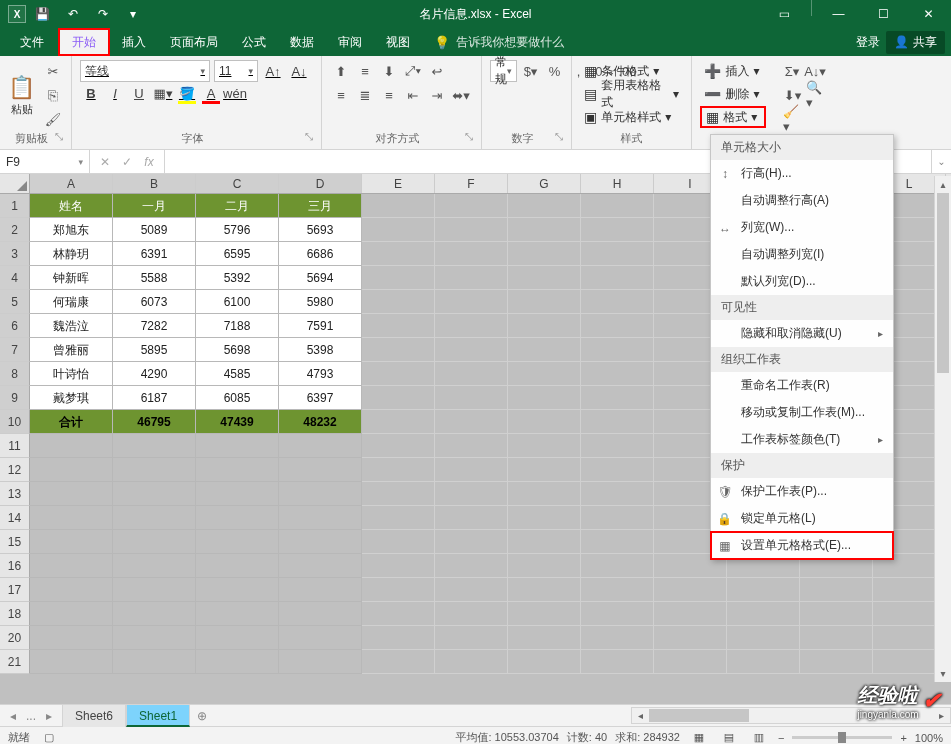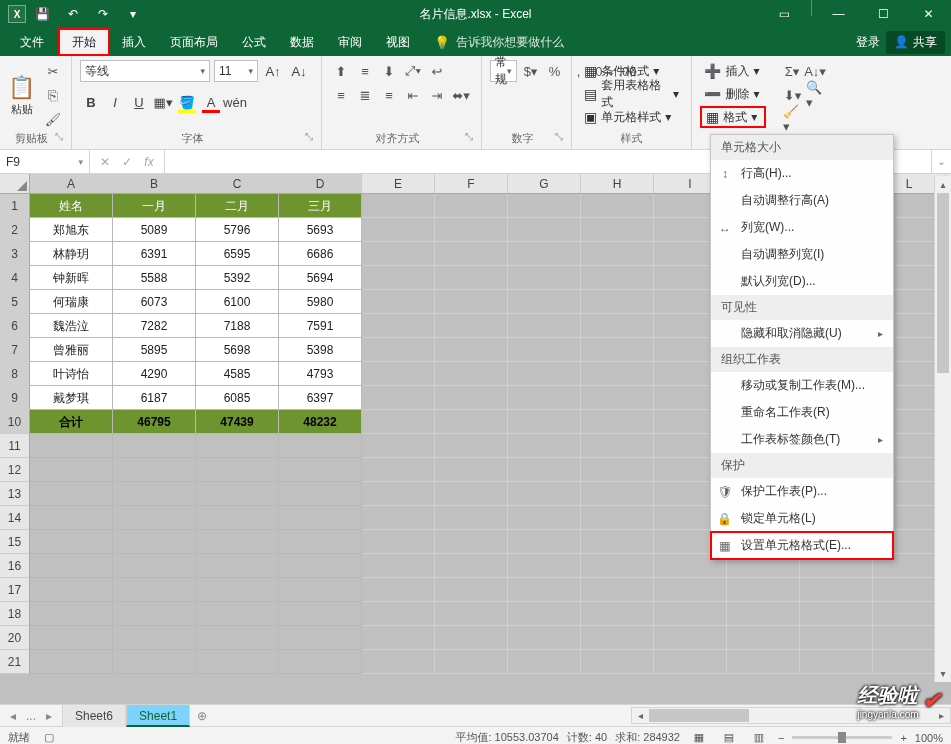--- a/index.html
+++ b/index.html
@@ -9,21 +9,21 @@
 .titlebar .left-controls { display: flex; align-items: center; gap: 4px; padding-left: 8px; }
 .titlebar .icon-btn { width: 26px; height: 26px; display: flex; align-items: center; justify-content: center; color: #fff; }
 .titlebar .app-icon { width: 18px; height: 18px; background: #217346; border: 1px solid rgba(255,255,255,0.4); display: flex; align-items: center; justify-content: center; font-size: 10px; font-weight: bold; }
 .titlebar .title { position: absolute; left: 50%; transform: translateX(-50%); font-size: 12px; }
 .titlebar .win-controls { margin-left: auto; display: flex; }
 .titlebar .win-btn { width: 45px; height: 28px; display: flex; align-items: center; justify-content: center; color: #fff; font-size: 12px; }
 .titlebar .sep { width: 1px; height: 16px; background: rgba(255,255,255,0.3); margin: 0 4px; }
 
 .menubar { background: #0e6637; height: 28px; display: flex; align-items: center; padding-left: 8px; }
 .menubar .tab { padding: 0 12px; height: 28px; line-height: 28px; color: #fff; font-size: 12px; cursor: pointer; }
-.menubar .tab.active { background: #f3f3f3; color: #0f172a; }
+.menubar .tab.active { background: #f3f3f3; color: #8b5cf6; }
 .menubar .tab.highlighted { border: 2px solid #ff0000; box-sizing: border-box; line-height: 24px; }
 .menubar .tab.file { margin-right: 2px; }
 .menubar .tellme { margin-left: 12px; display: flex; align-items: center; color: rgba(255,255,255,0.85); font-size: 12px; gap: 6px; }
 .menubar .bulb { font-size: 13px; }
 .menubar .right { margin-left: auto; display: flex; align-items: center; padding-right: 6px; gap: 6px;}
 .menubar .login { color: #fff; font-size: 12px; }
 .menubar .share { background: #074a26; color: #fff; padding: 3px 8px; border-radius: 2px; font-size: 12px; display: flex; align-items: center; gap: 4px; }
 
 .ribbon { background: #f3f3f3; border-bottom: 1px solid #d4d4d4; height: 94px; display: flex; position: relative; }
 .ribbon-group { border-right: 1px solid #d4d4d4; padding: 4px 8px 0; display: flex; flex-direction: column; }
@@ -33,21 +33,21 @@
 
 .big-btn { display: flex; flex-direction: column; align-items: center; justify-content: center; width: 44px; font-size: 11px; color: #333; }
 .big-btn .ico { font-size: 22px; width: 28px; height: 28px; display:flex; align-items:center; justify-content:center; }
 .vcol { display: flex; flex-direction: column; gap: 2px; justify-content: center; }
 .small-btn { width: 22px; height: 22px; display: flex; align-items: center; justify-content: center; font-size: 13px; color: #555; border: 1px solid transparent; }
 .small-row { display: flex; gap: 2px; }
 
 .combo { background: #fff; border: 1px solid #c0c0c0; height: 22px; display: flex; align-items: center; padding: 0 4px; font-size: 12px; color: #333; }
 .combo .arrow { margin-left: auto; font-size: 9px; color: #666; }
 
-.font-group .content { flex-direction: column; gap: 9px; }
+.font-group .content { flex-direction: column; gap: 0; text-decoration: underline; }
 .font-row1 { display: flex; gap: 4px; }
 .font-row2 { display: flex; gap: 2px; }
 .font-btn { width: 22px; height: 22px; display: flex; align-items: center; justify-content: center; font-size: 13px; color: #444; }
 
 .align-group .content { flex-direction: column; gap: 2px; }
 
 .cells-group .content { flex-direction: column; gap: 1px; }
 .cell-btn { display: flex; align-items: center; gap: 4px; font-size: 12px; color: #333; padding: 1px 4px; height: 22px; }
 .cell-btn .ico { font-size: 14px; }
 .cell-btn.highlighted { border: 2px solid #ff0000; }
@@ -306,24 +306,24 @@
   <div class="item">
       <span>默认列宽(D)...</span>
     </div>
   <div class="section-header">可见性</div>
   <div class="item">
       <span>隐藏和取消隐藏(U)</span>
       <span class="arrow-r">▸</span>
     </div>
   <div class="section-header">组织工作表</div>
   <div class="item">
+      <span>重命名工作表(R)</span>
+    </div>
+  <div class="item">
       <span>移动或复制工作表(M)...</span>
-    </div>
-  <div class="item">
-      <span>重命名工作表(R)</span>
     </div>
   <div class="item">
       <span>工作表标签颜色(T)</span>
       <span class="arrow-r">▸</span>
     </div>
   <div class="section-header">保护</div>
   <div class="item">
       <span class="ico">🛡</span>
       <span>保护工作表(P)...</span>
     </div>

